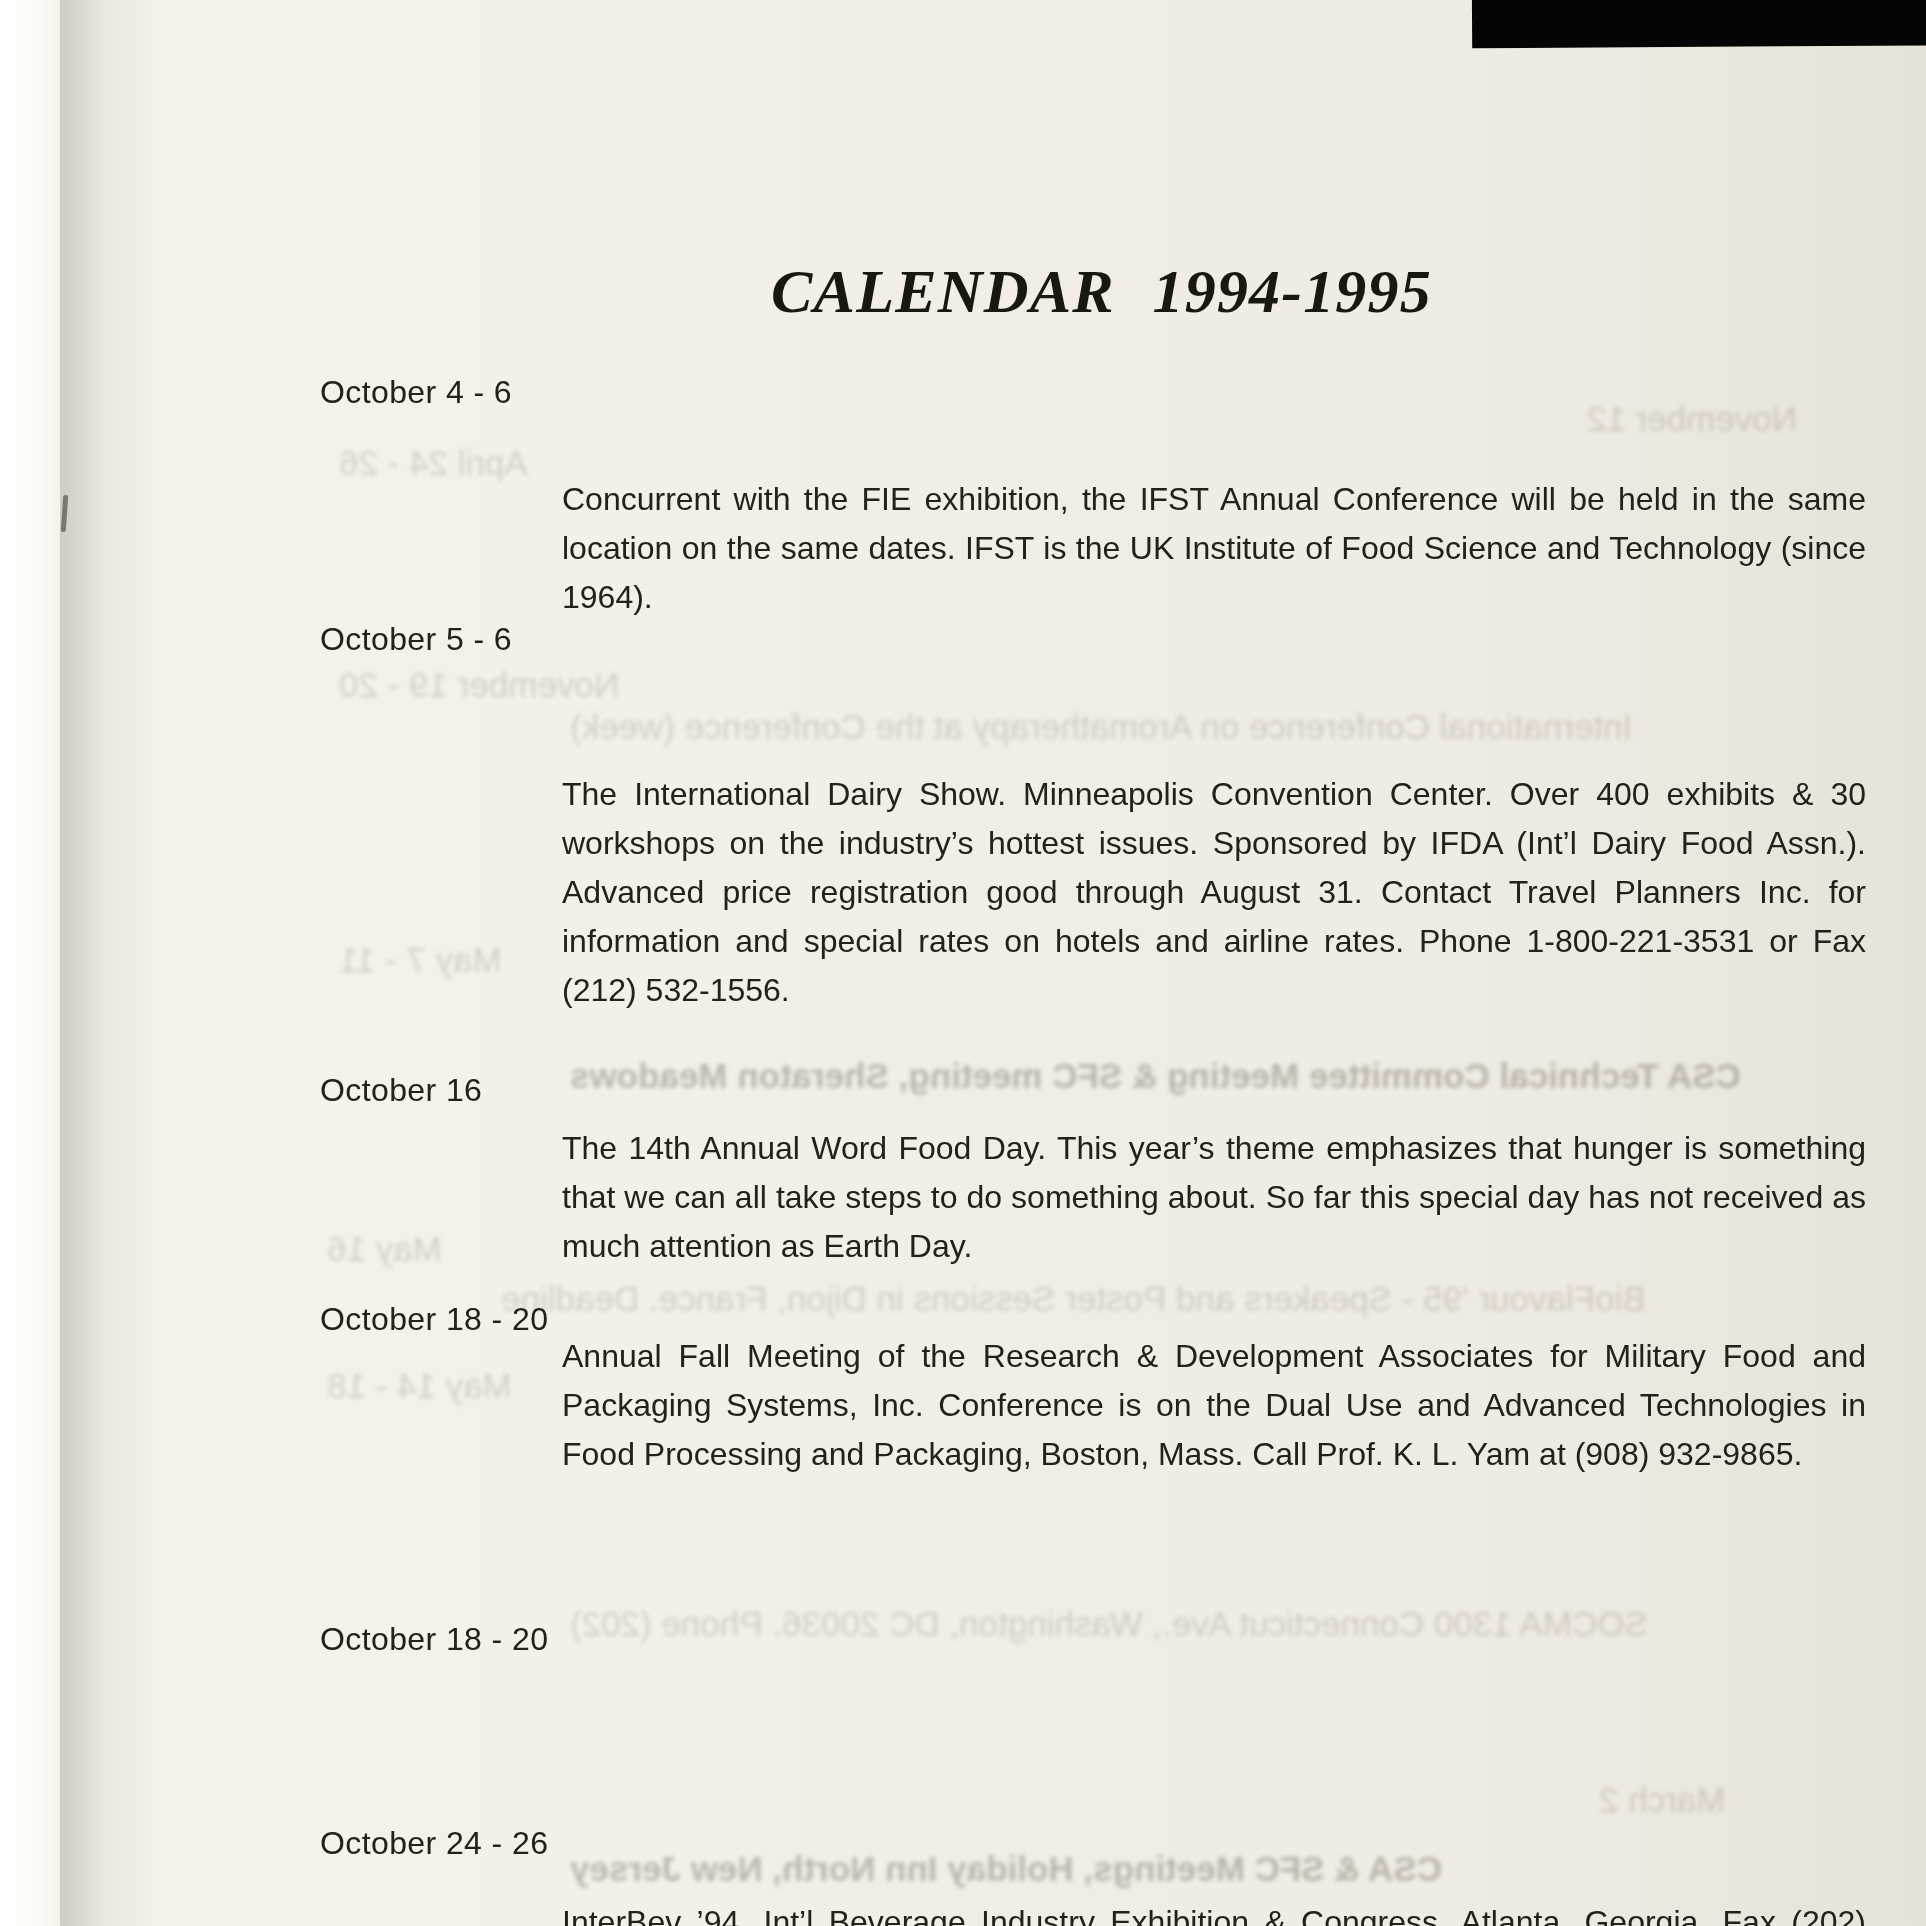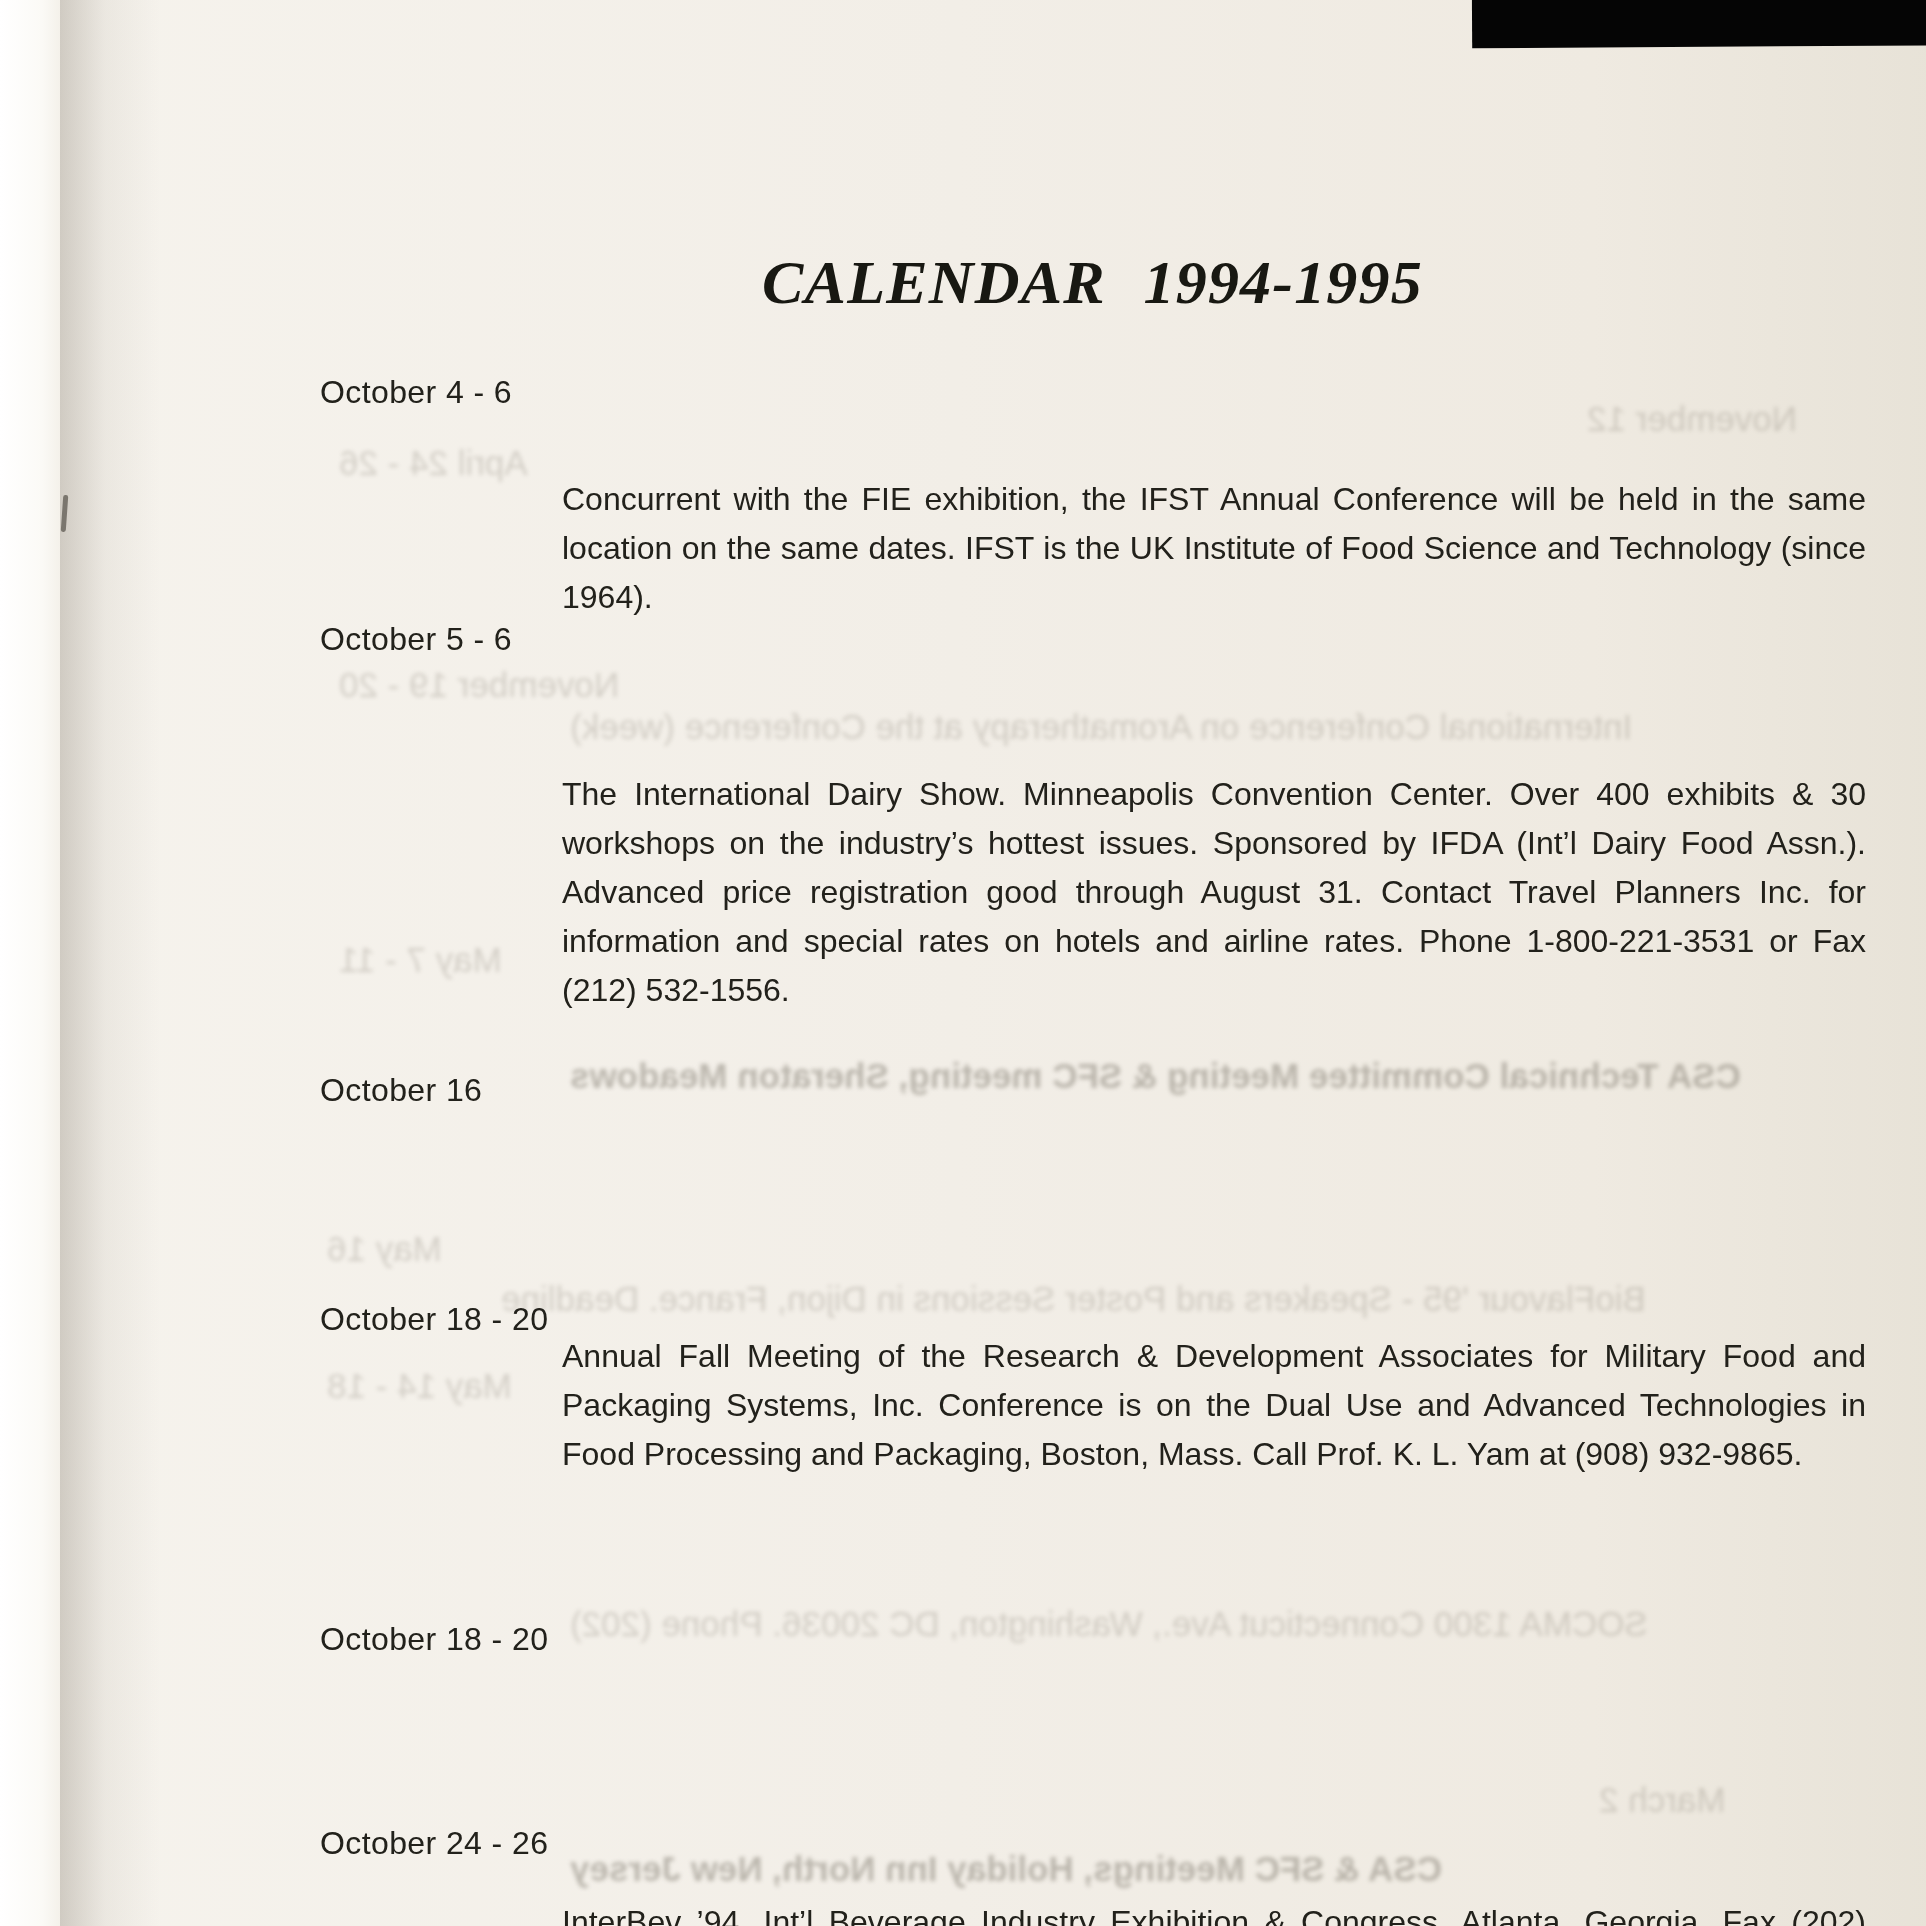--- a/index.html
+++ b/index.html
@@ -49,21 +49,21 @@
     background: #6b665e;
     border-radius: 2.3px;
     opacity: 0.85;
   }
   .staple-1 { left: 62px; top: 495px; transform: rotate(4deg); }
   
   .title {
     position: absolute;
     left: 320px; top: 247px;
     width: 1545px;
-    margin: 0;
+    margin: 9px;
     text-align: center;
     font-family: "Liberation Serif", serif;
     font-style: italic;
     font-weight: 700;
     font-size: 62px;
     letter-spacing: 1.2px;
     word-spacing: 21px;
     color: #181812;
   }
   
@@ -147,20 +147,21 @@
 
     <h1 class="title">CALENDAR 1994-1995</h1>
 
     <div class="entry-date d0">October 4 - 6</div>
     <p class="entry-text t0">Concurrent with the FIE exhibition, the IFST Annual Conference will be held in the same location on the same dates.  IFST is the UK Institute of Food Science and Technology (since 1964).</p>
 
     <div class="entry-date d1">October 5 - 6</div>
     <p class="entry-text t1">The International Dairy Show.  Minneapolis Convention Center.  Over 400 exhibits &amp; 30 workshops on the industry’s hottest issues.  Sponsored by IFDA (Int’l Dairy Food Assn.).  Advanced price registration good through August 31.  Contact Travel Planners Inc. for information and special rates on hotels and airline rates.  Phone 1-800-221-3531 or Fax (212) 532-1556.</p>
 
     <div class="entry-date d2">October 16</div>
+    <p class="entry-text t2">The 14th Annual Word Food Day.  This year’s theme emphasizes that hunger is something that we can all take steps to do something about.  So far this special day has not received as much attention as Earth Day.</p>
 
     <div class="entry-date d3">October 18 - 20</div>
     <p class="entry-text t3">Annual Fall Meeting of the Research &amp; Development Associates for Military Food and Packaging Systems, Inc.  Conference is on the Dual Use and Advanced Technologies in Food Processing and Packaging, Boston, Mass.  Call Prof. K. L. Yam at (908) 932-9865.</p>
 
     <div class="entry-date d4">October 18 - 20</div>
 
     <div class="entry-date d5">October 24 - 26</div>
     <p class="entry-text t5">InterBev ’94.  Int’l Beverage Industry Exhibition &amp; Congress, Atlanta, Georgia.  Fax (202) 833-2484.</p>
 
     <div class="edge-strip"></div>

